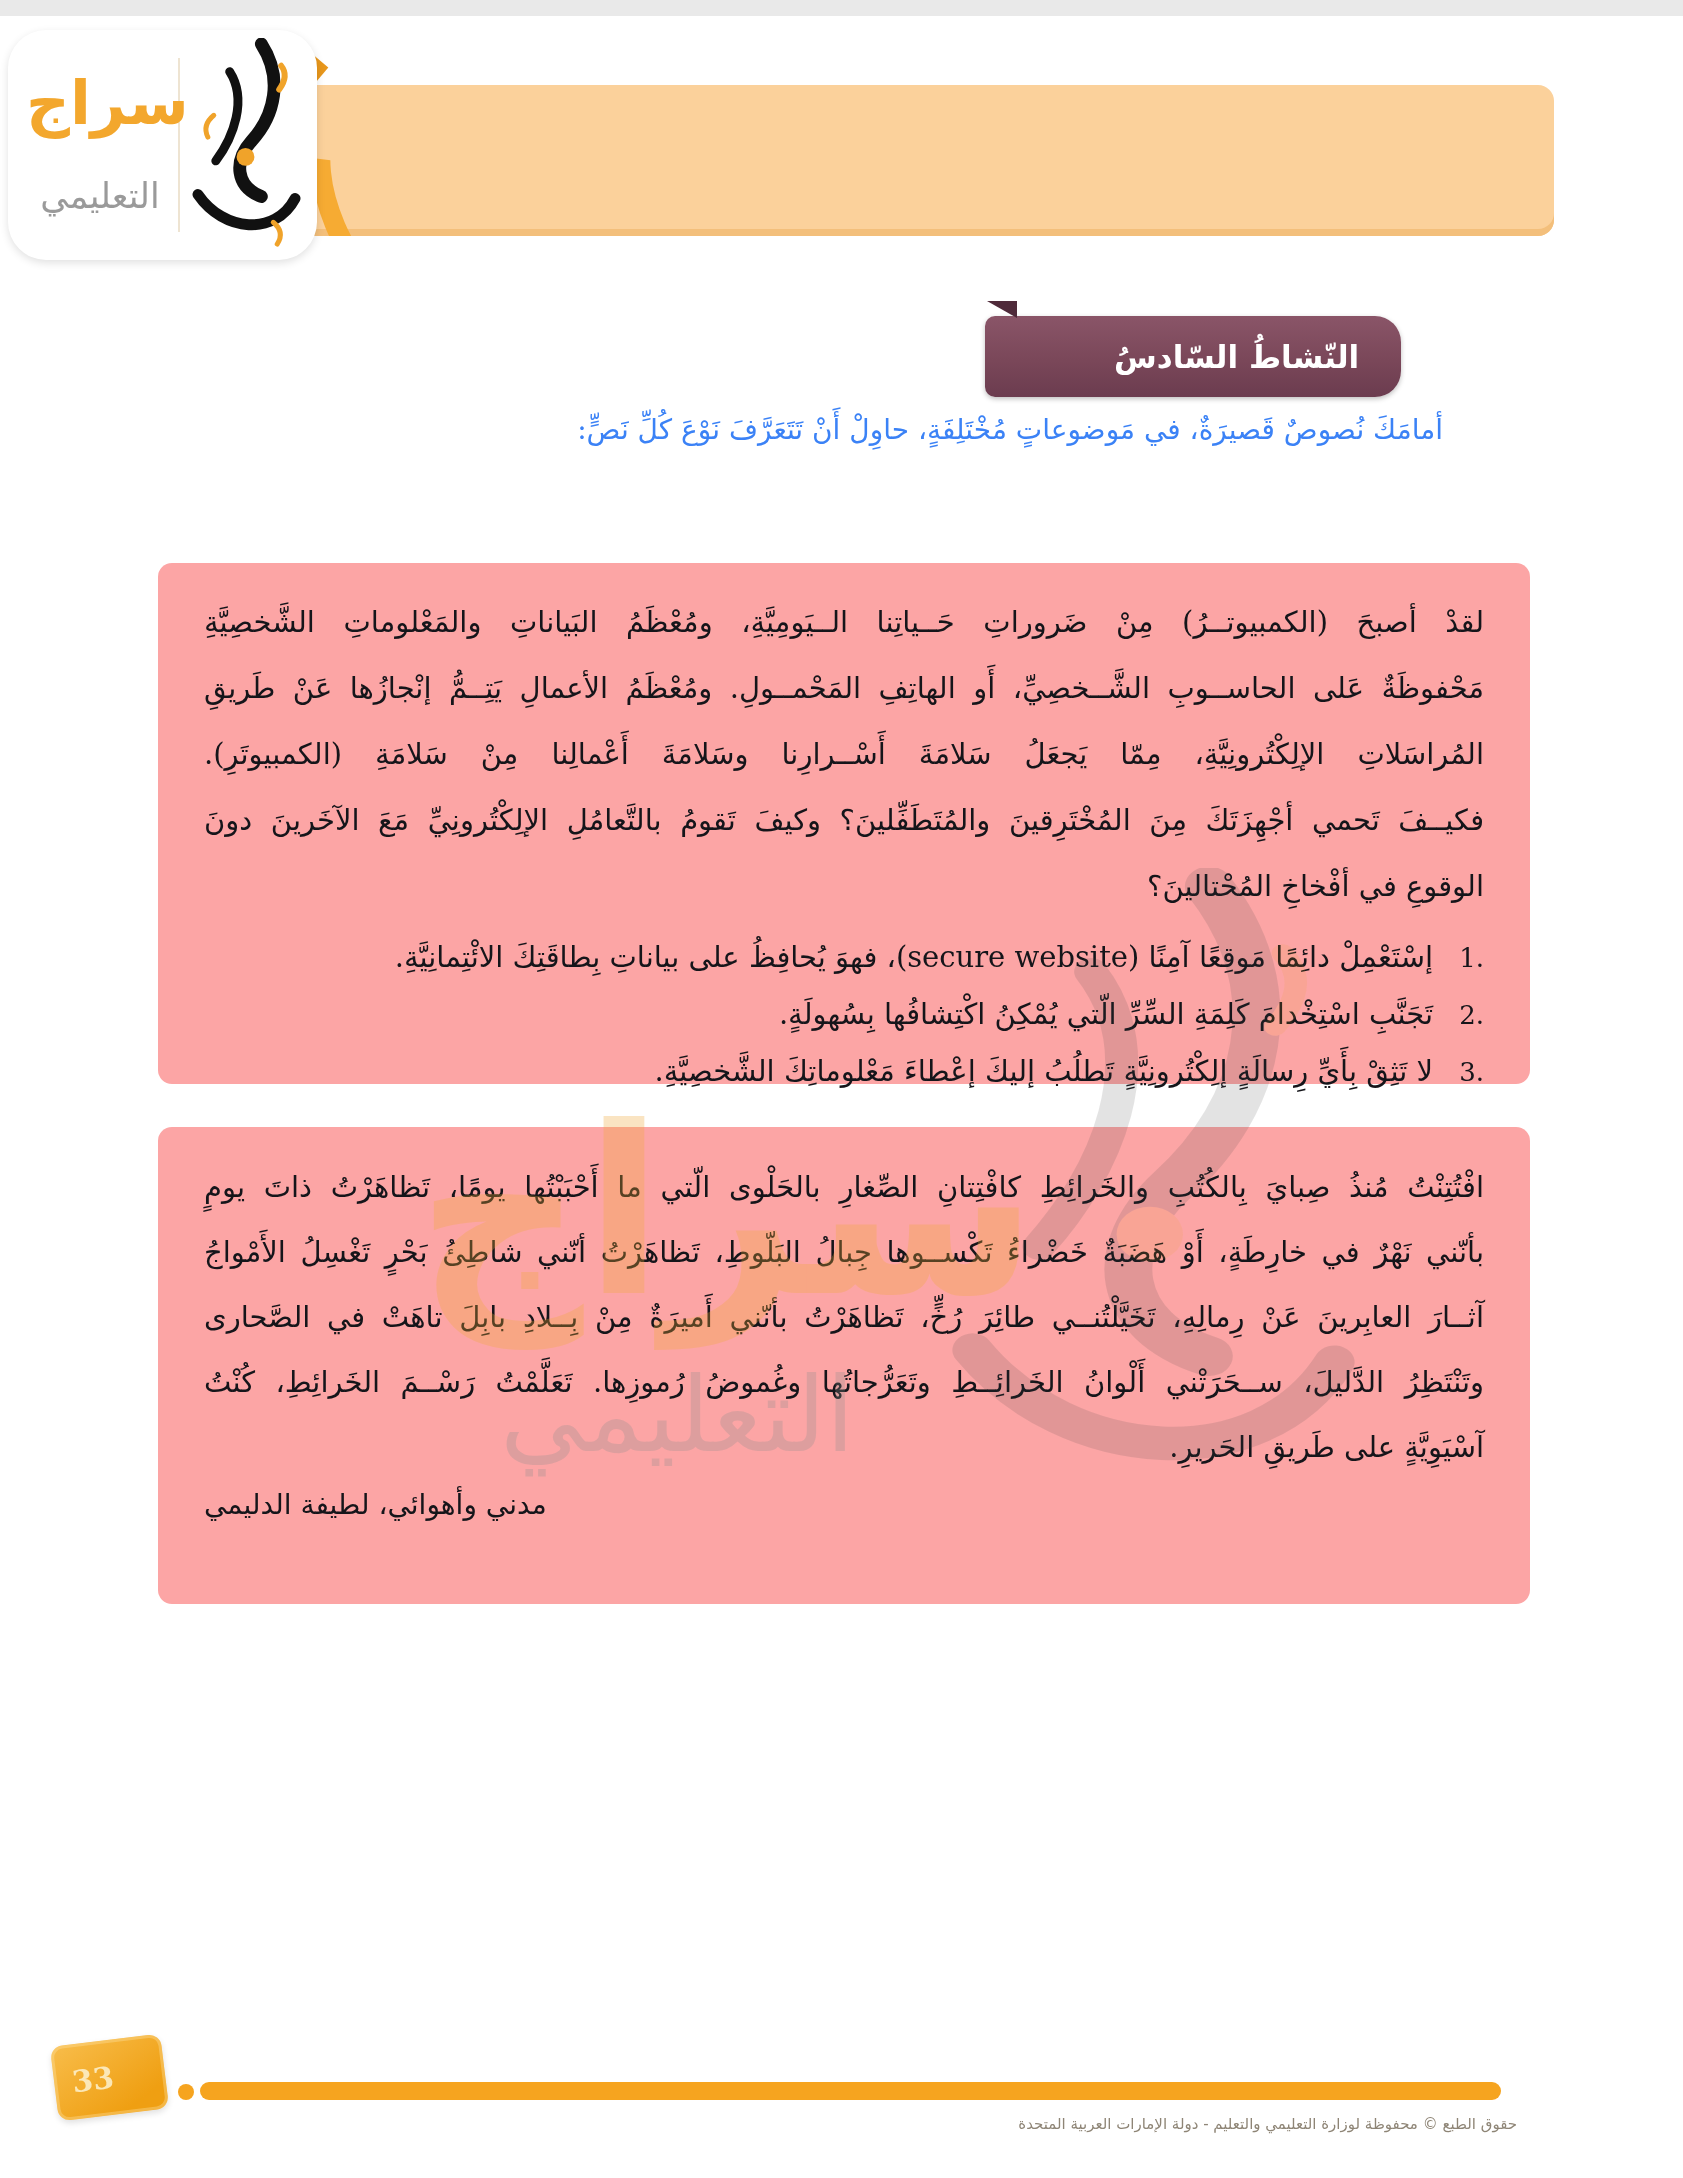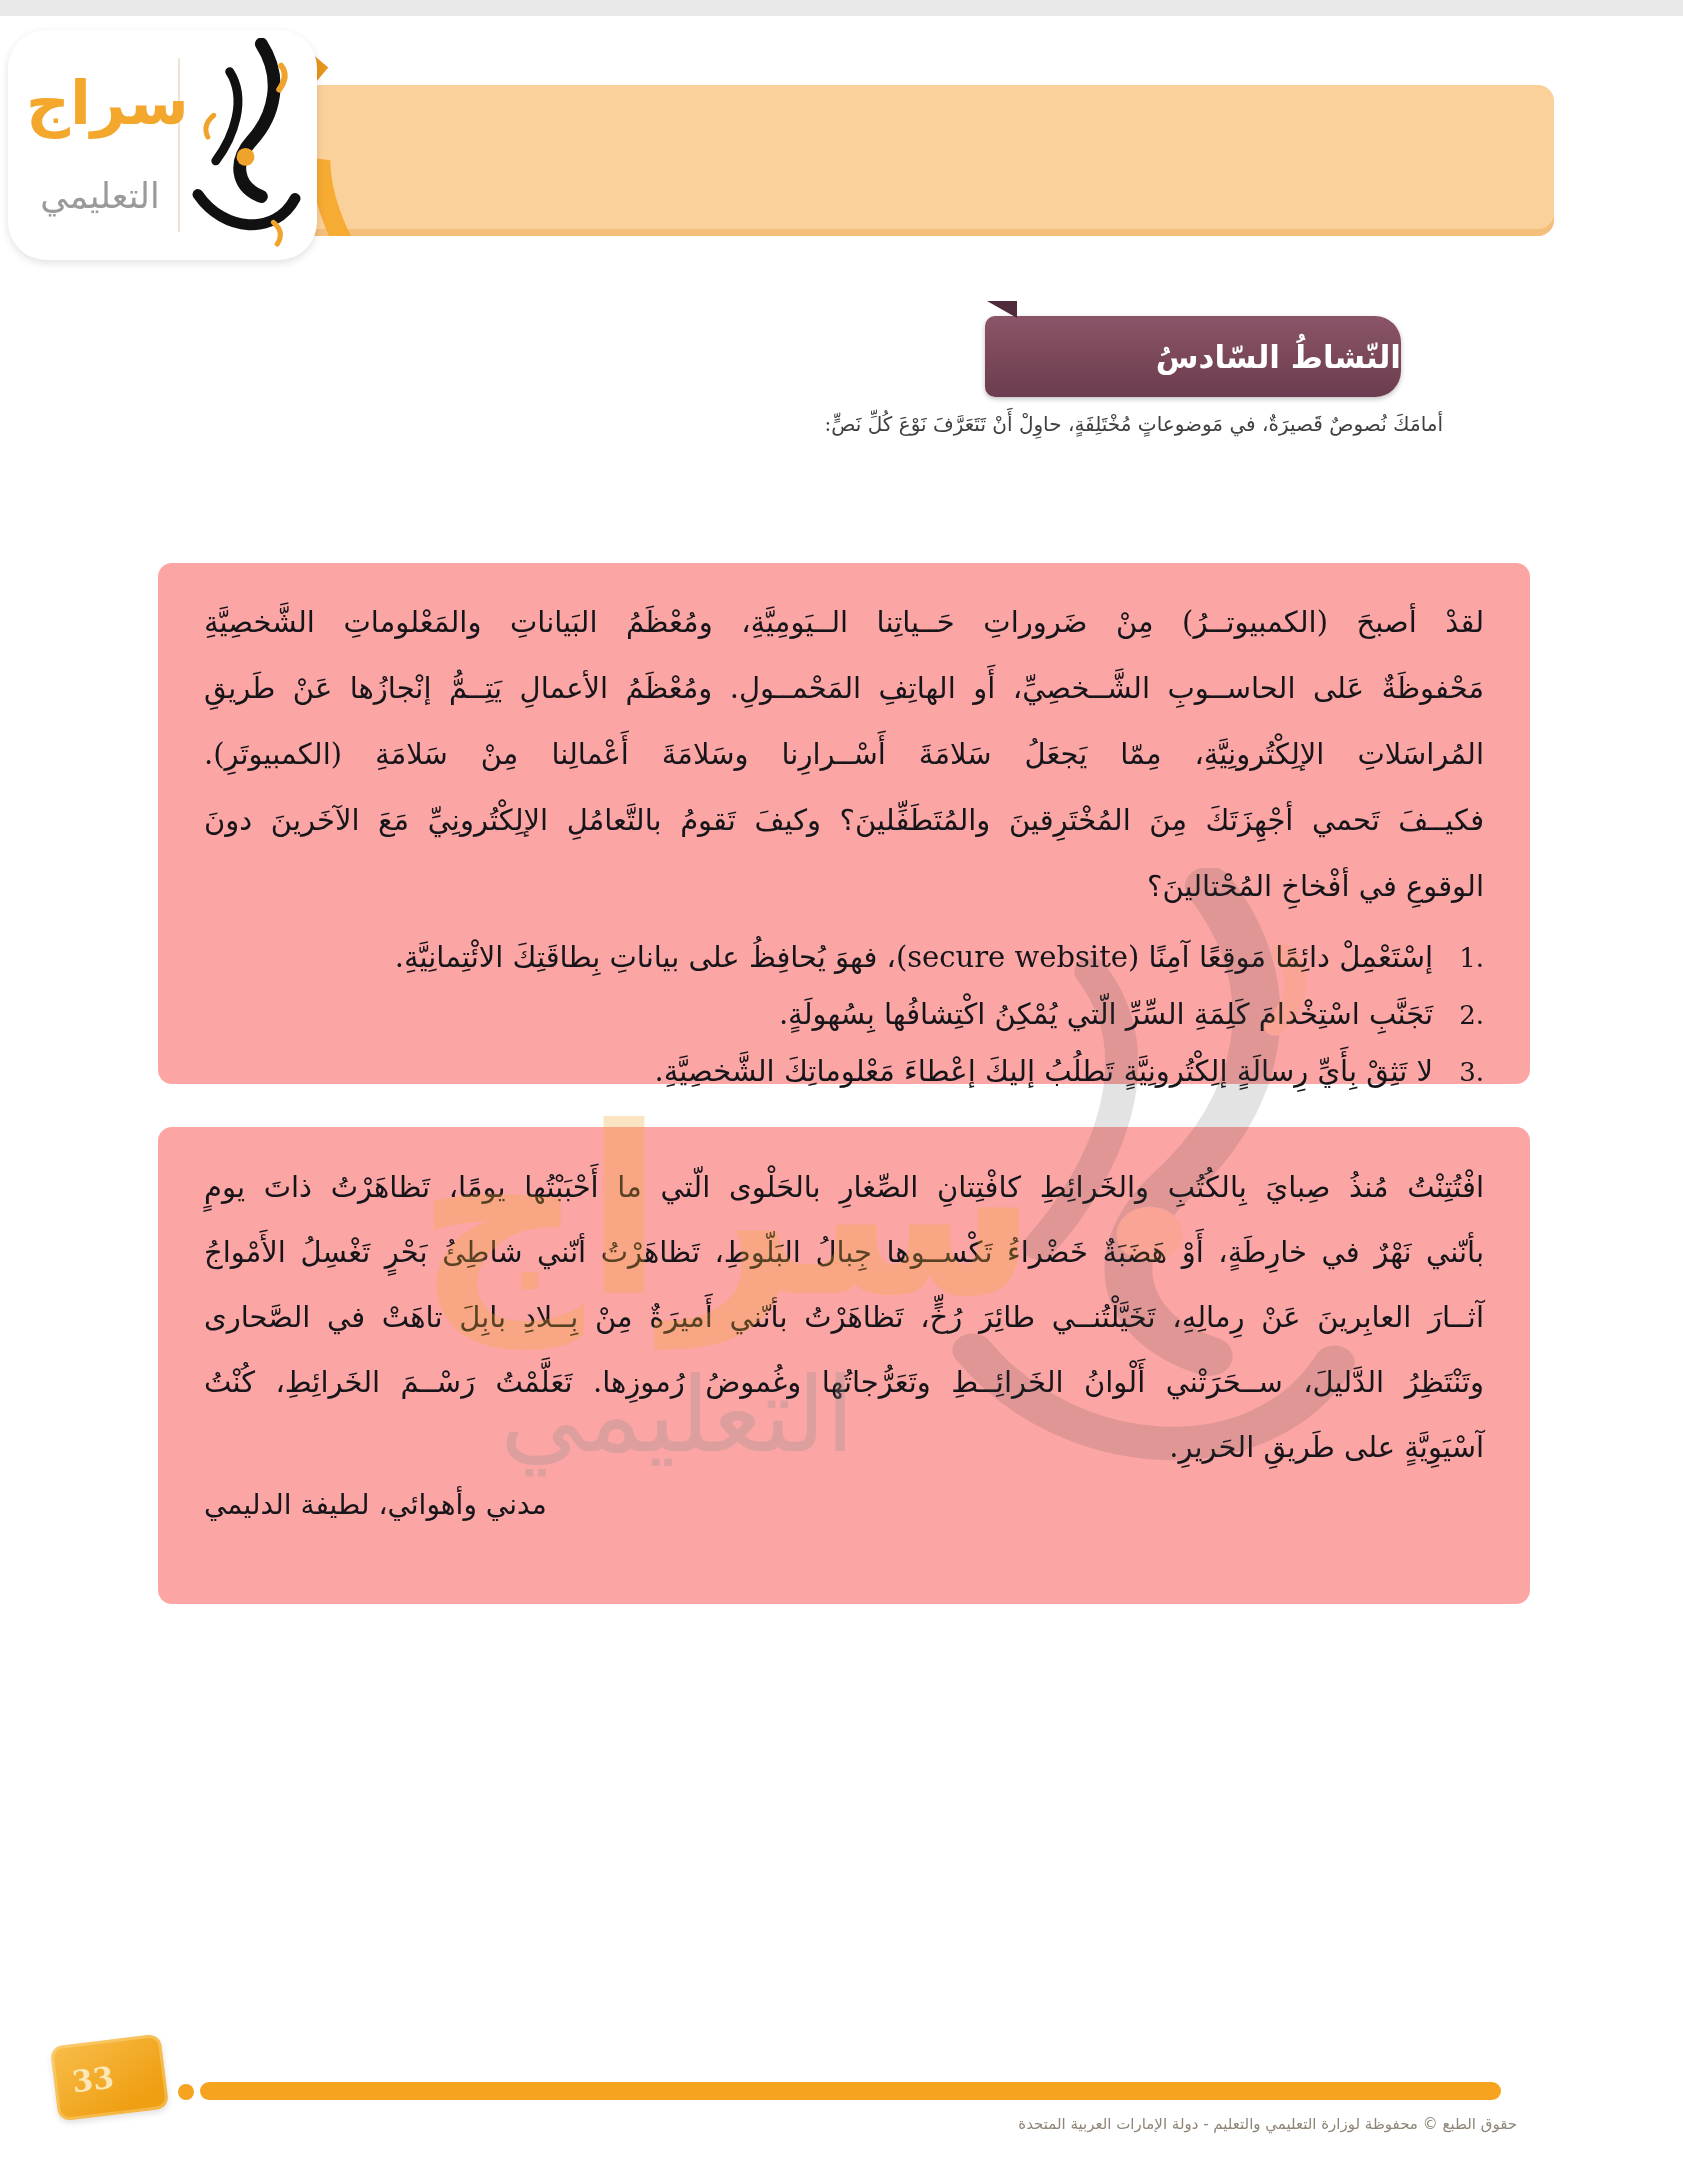--- a/index.html
+++ b/index.html
@@ -36,33 +36,33 @@
   .logo-sub{
     position:absolute;left:10px;top:149px;width:164px;text-align:center;
     color:#9a9a9a;font-size:35px;line-height:1;
   }
   .logo-cal{position:absolute;right:8px;top:8px;width:125px;height:212px;}
   
   .activity-badge{
     position:absolute;left:985px;top:300px;width:416px;height:81px;
     background:linear-gradient(180deg,#8a5568 0%,#7a4759 55%,#6b3c4f 100%);
     border-radius:10px 26px 26px 10px;z-index:4;
-    display:flex;align-items:center;justify-content:flex-end;padding-left:129px;
+    display:flex;align-items:center;justify-content:flex-start;padding-left:129px;
     box-sizing:border-box;box-shadow:0 2px 5px rgba(0,0,0,.25);
   }
   .activity-badge::before{
     content:"";position:absolute;left:2px;top:-15px;width:0;height:0;
     border-style:solid;border-width:0 30px 17px 0;
     border-color:transparent #4f2a3a transparent transparent;
   }
   .activity-label{color:#ffffff;font-size:31px;font-weight:bold;direction:rtl;}
   
   .intro{
     position:absolute;right:240px;top:392px;width:990px;
-    direction:rtl;text-align:right;color:#404040;font-size:20px;line-height:1.6;
+    direction:rtl;text-align:right;color:#3b82f6;font-size:28px;line-height:1.6;
   }
   
   .tbox{
     position:absolute;left:158px;width:1372px;background:#fca5a5;
     border-radius:14px;box-sizing:border-box;direction:rtl;color:#15151a;
     font-size:29px;z-index:2;
   }
   .tbox1{top:547px;height:521px;padding:26px 46px 0 46px;}
   .tbox2{top:1111px;height:477px;padding:28px 46px 16px 46px;}
   .pline{text-align:right;line-height:66px;white-space:nowrap;}

